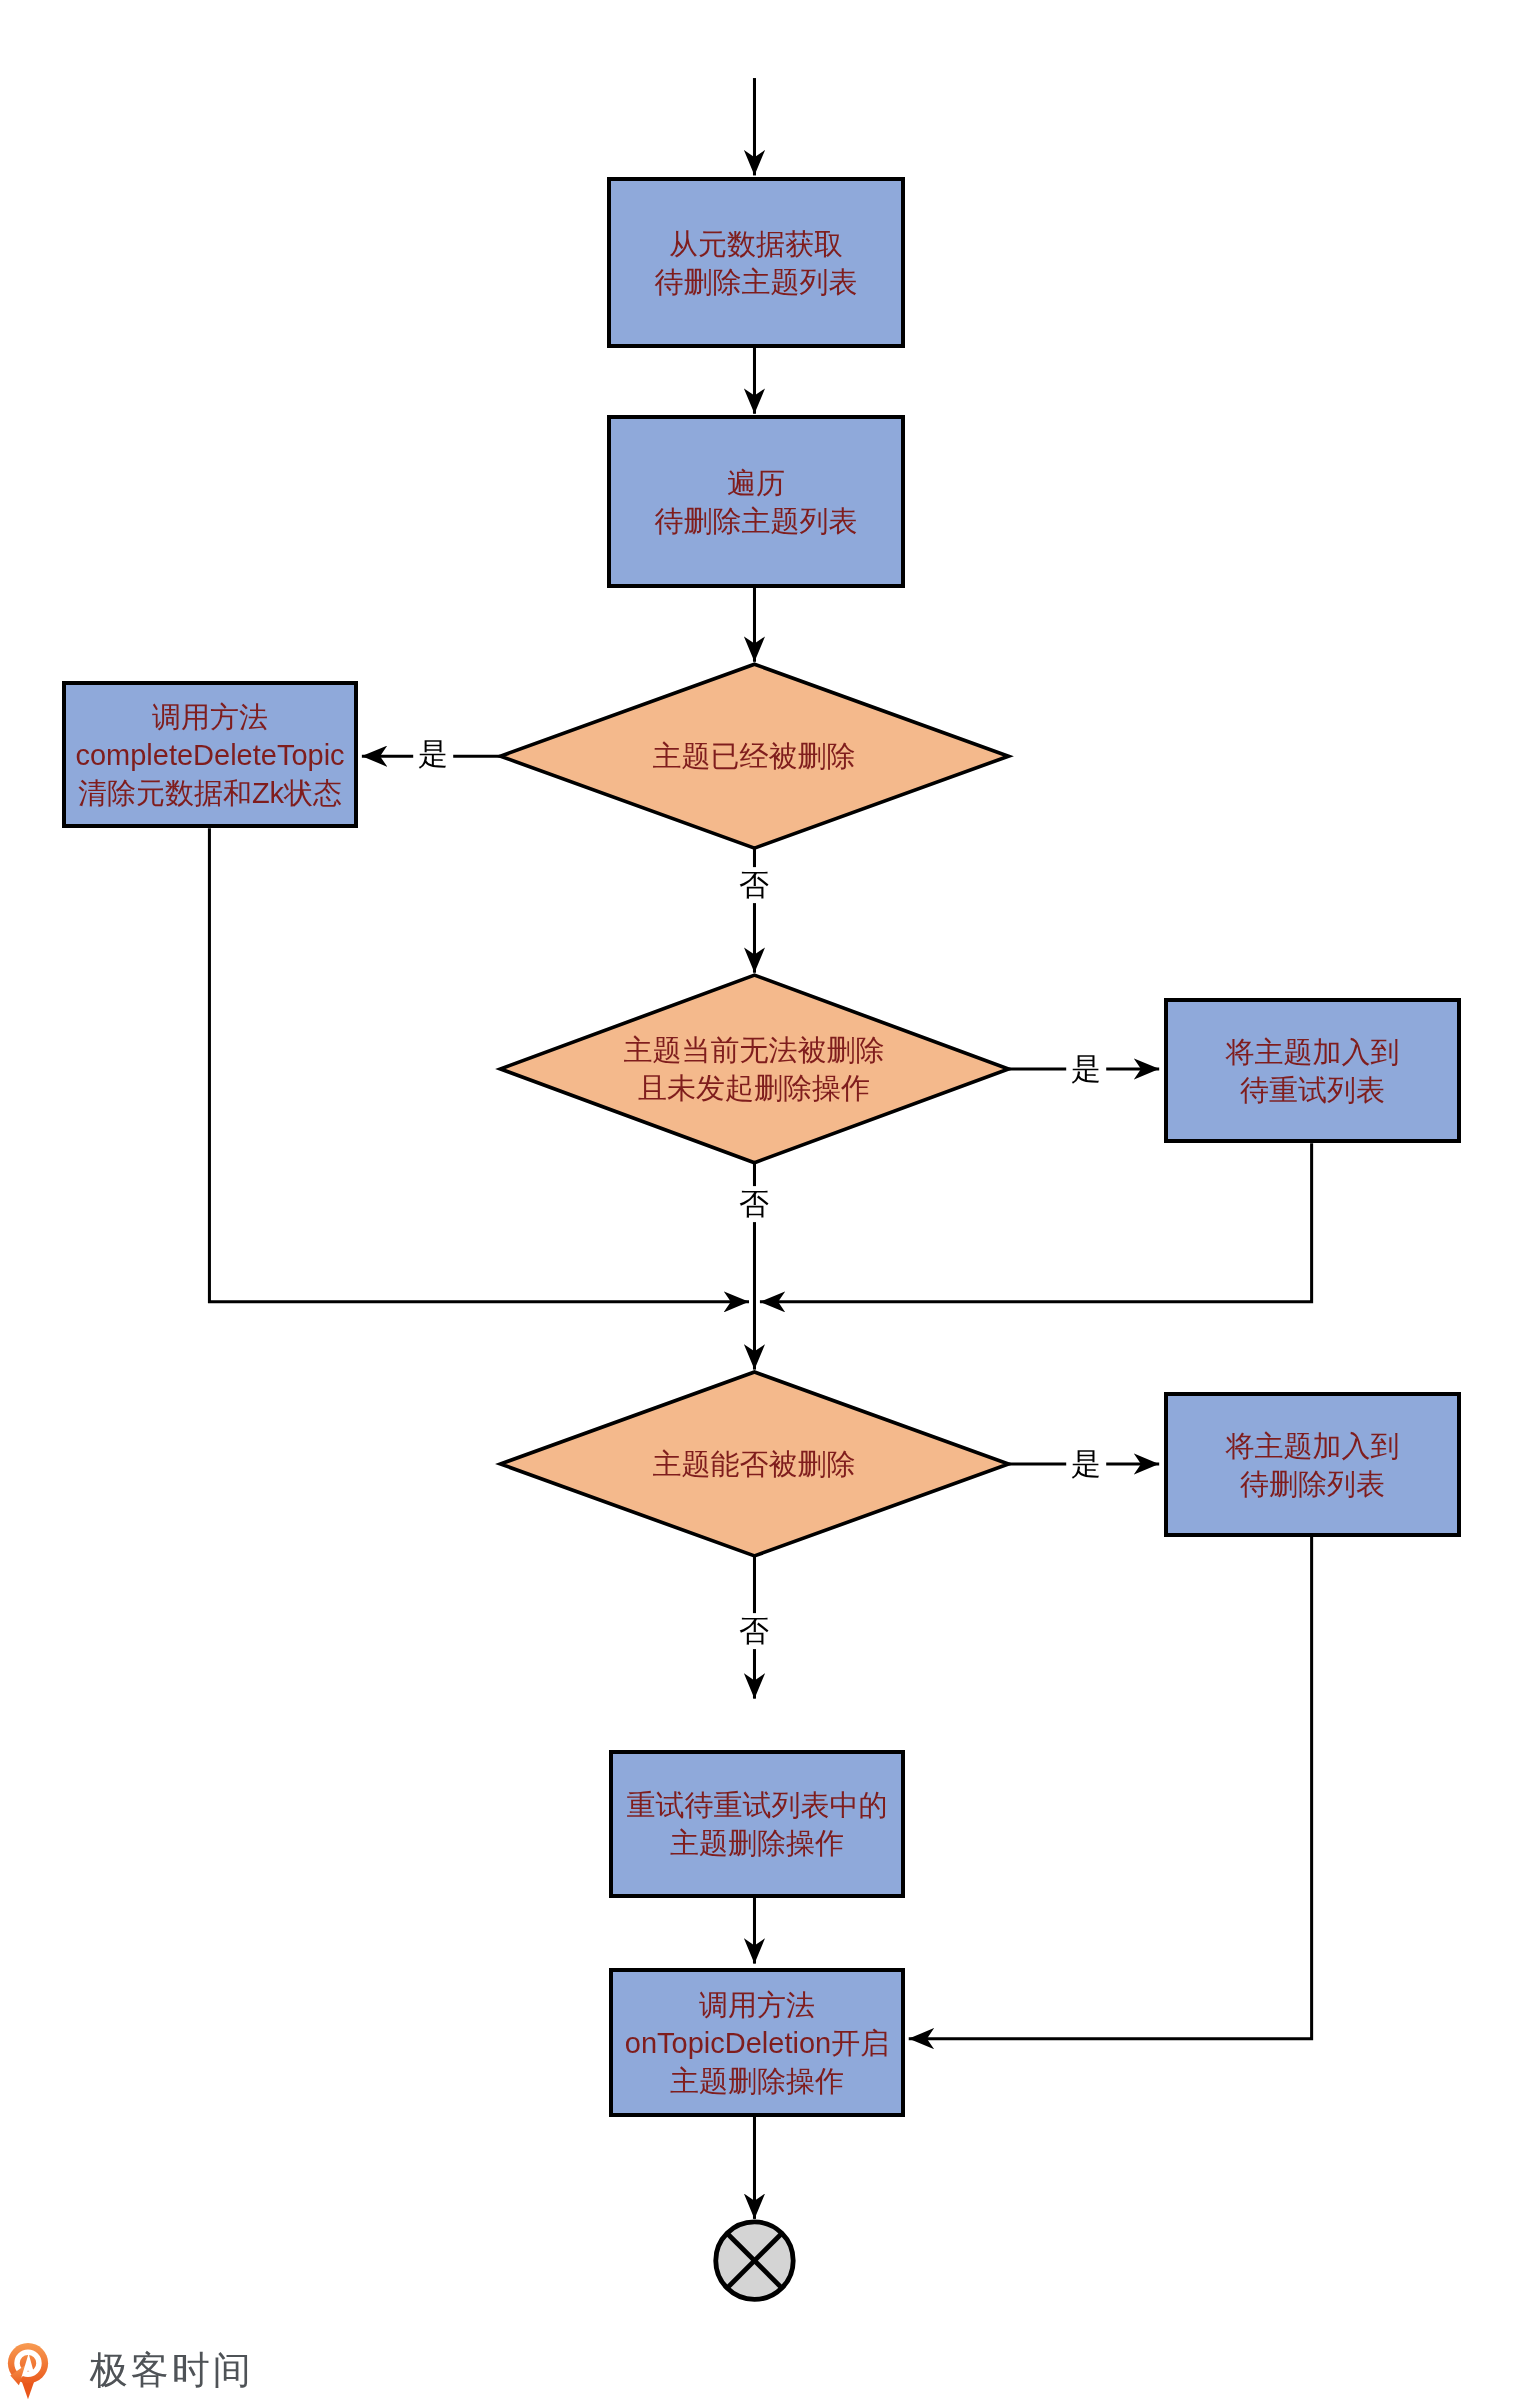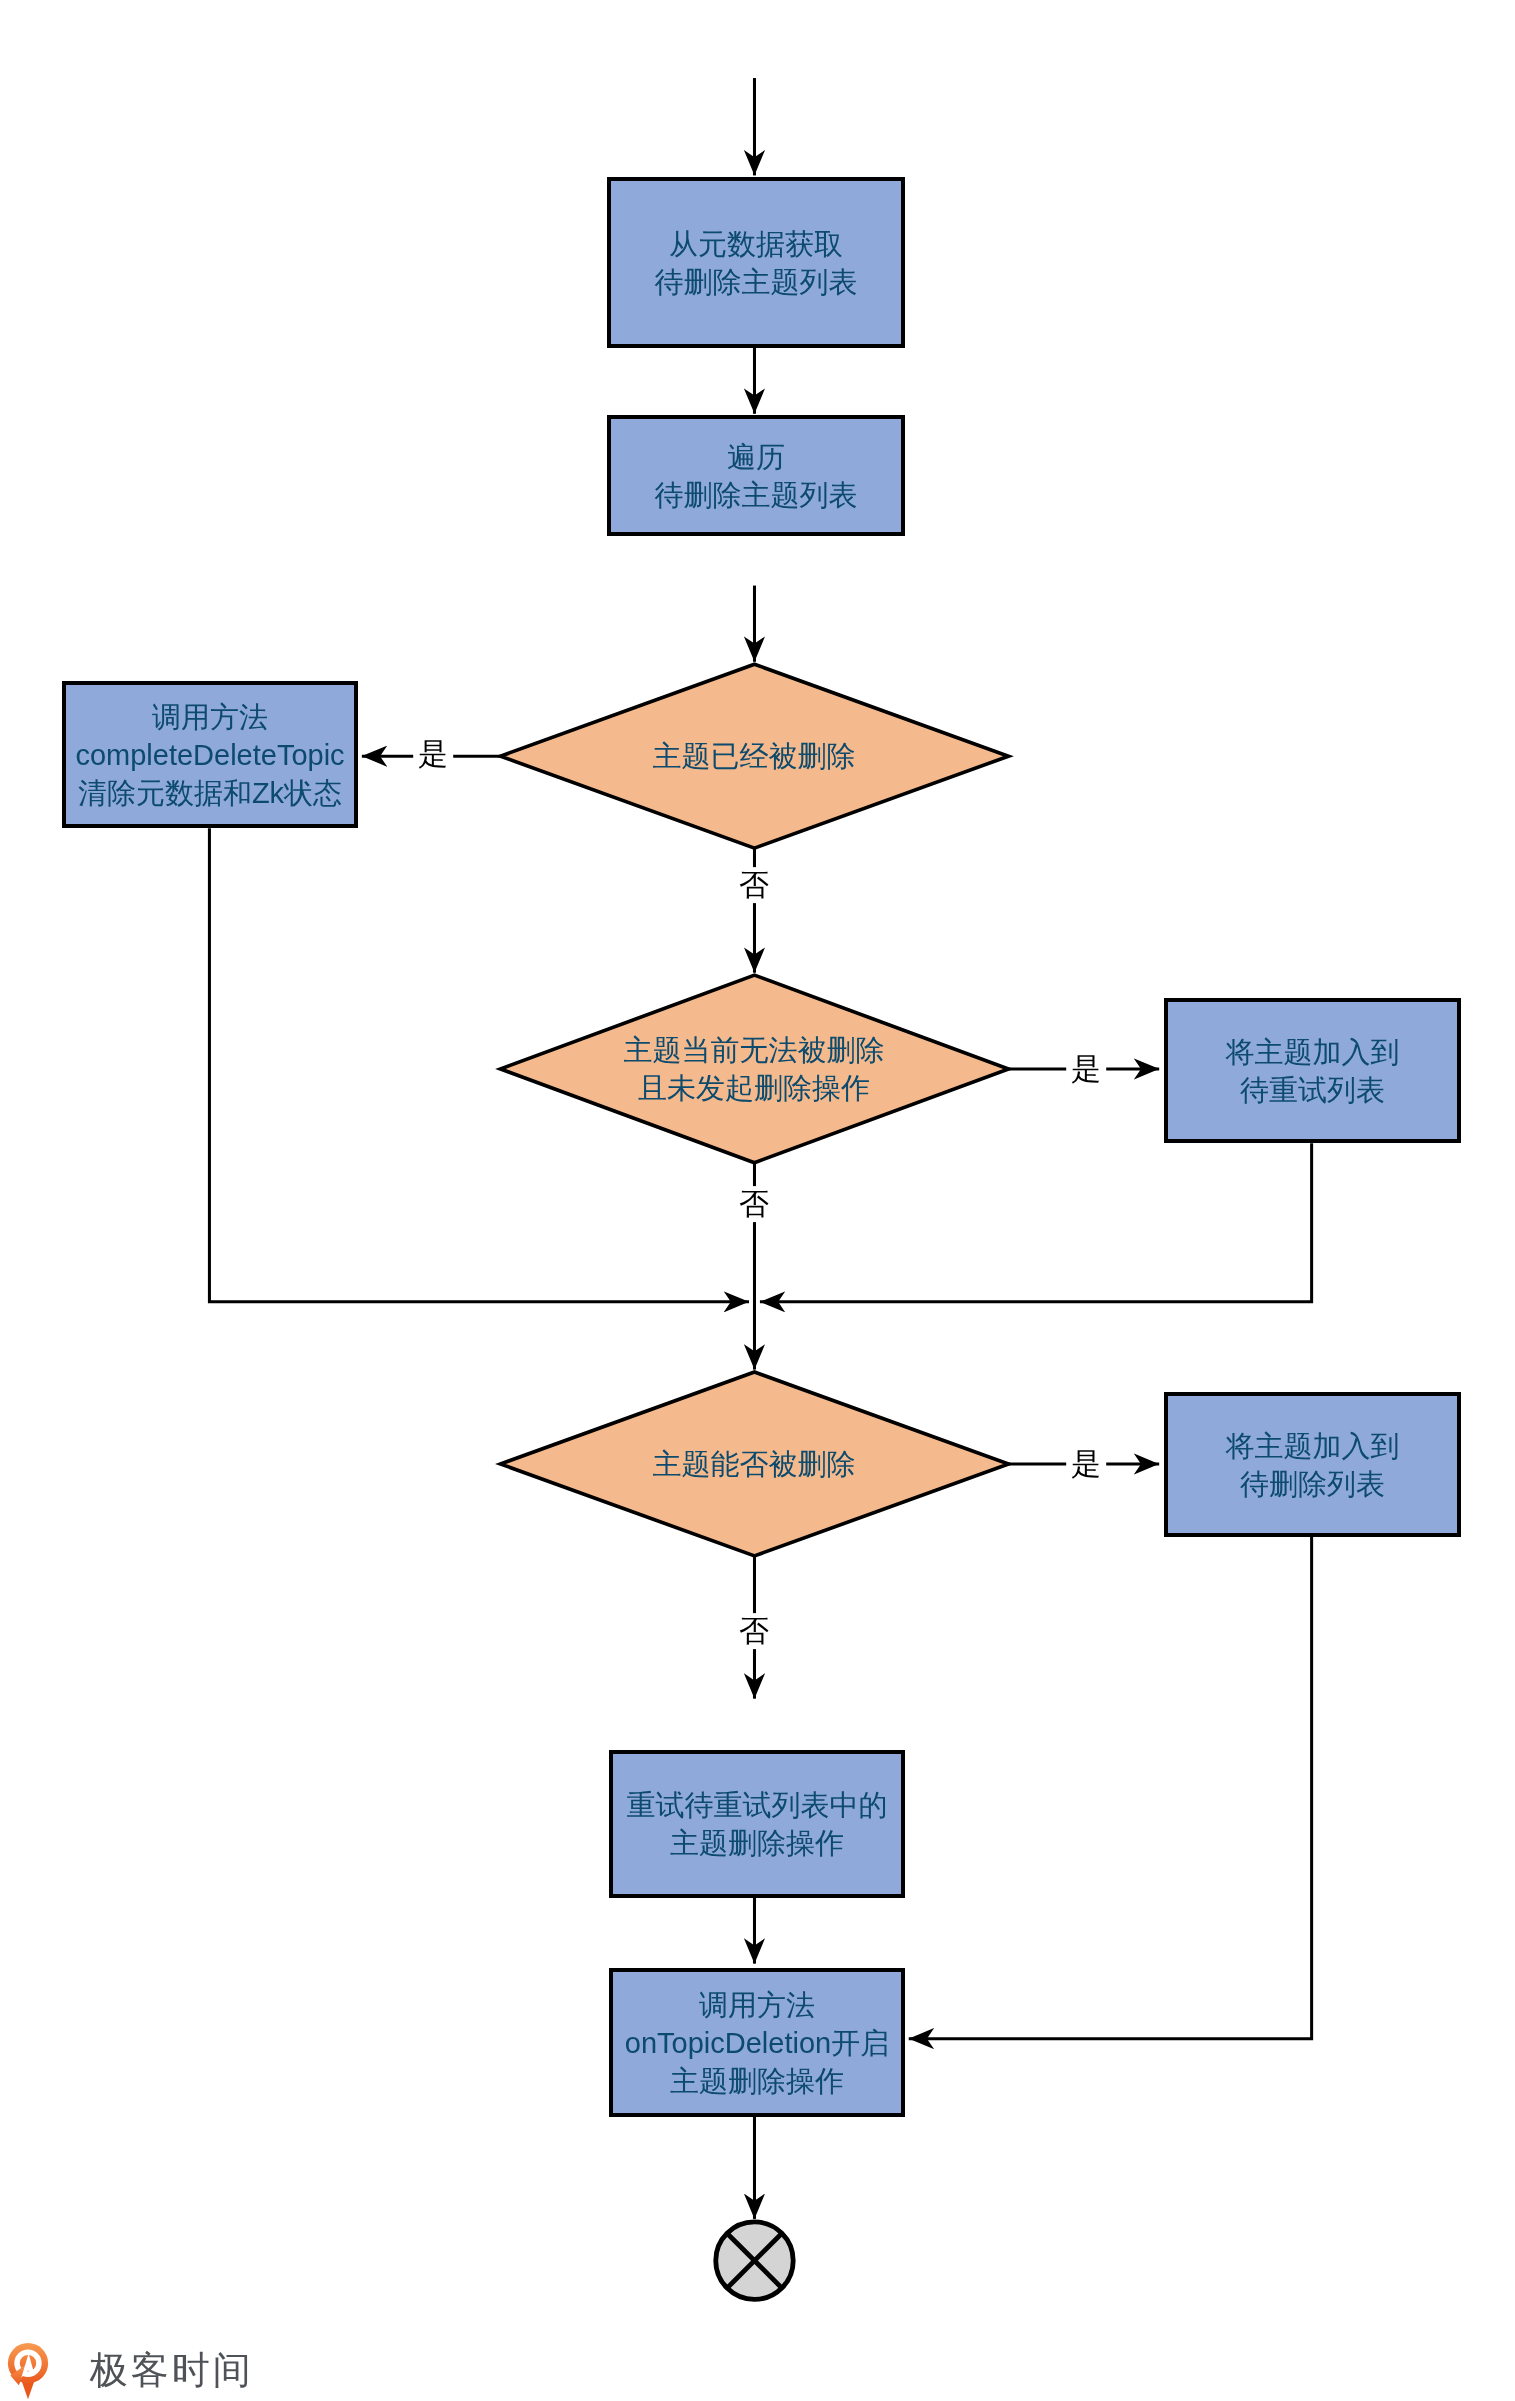--- a/index.html
+++ b/index.html
@@ -10,21 +10,21 @@
     --background:#FFFFFF;
     --brand-orange:#F26B24;
     --brand-text:#4F5357;
   }
   *{margin:0;padding:0;box-sizing:border-box;}
   html,body{background:var(--background);}
   body{font-family:"Liberation Sans","DejaVu Sans",sans-serif;}
   #canvas{position:relative;width:1515px;height:2401px;background:var(--background);overflow:hidden;}
   #wires{position:absolute;left:0;top:0;z-index:0;}
   .node{position:absolute;display:flex;align-items:center;justify-content:center;
-        text-align:center;color:#0c4a6e;font-size:29px;line-height:38px;z-index:1;}
+        text-align:center;color:#7f1d1d;font-size:29px;line-height:38px;z-index:1;}
   .process{background:var(--process-fill);border:4.2px solid var(--stroke);}
   .dtext{background:transparent;border:none;}
   .prelines{white-space:pre-line;display:block;width:100%;}
   .elabel{position:absolute;transform:translate(-50%,-50%);background:var(--background);
           color:#000;font-size:30px;line-height:31px;padding:2.4px 4.8px;z-index:2;}
   #footer-logo{position:absolute;left:6px;top:2340px;display:flex;align-items:center;z-index:1;gap:24px;}
   #brand-text{color:var(--brand-text);font-size:38px;line-height:61px;letter-spacing:3px;
               margin-left:15.7px;font-weight:500;}
 </style>
 </head>
@@ -63,21 +63,21 @@
       <line x1="1202" y1="3692" x2="1292" y2="3782" stroke="var(--stroke)" stroke-width="8"></line>
       <line x1="1292" y1="3692" x2="1202" y2="3782" stroke="var(--stroke)" stroke-width="8"></line>
     </g>
   </svg>
 
   <div class="node process" style="left:607px;top:177px;width:298px;height:171px;">
     <span class="prelines">从元数据获取
 待删除主题列表</span>
   </div>
 
-  <div class="node process" style="left:607px;top:415px;width:298px;height:121px;">
+  <div class="node process" style="left:607px;top:415px;width:298px;height:173px;">
     <span class="prelines">遍历
 待删除主题列表</span>
   </div>
 
   <div class="node process" style="left:62px;top:681px;width:296px;height:147px;">
     <span class="prelines">调用方法
 completeDeleteTopic
 清除元数据和Zk状态</span>
   </div>
 

